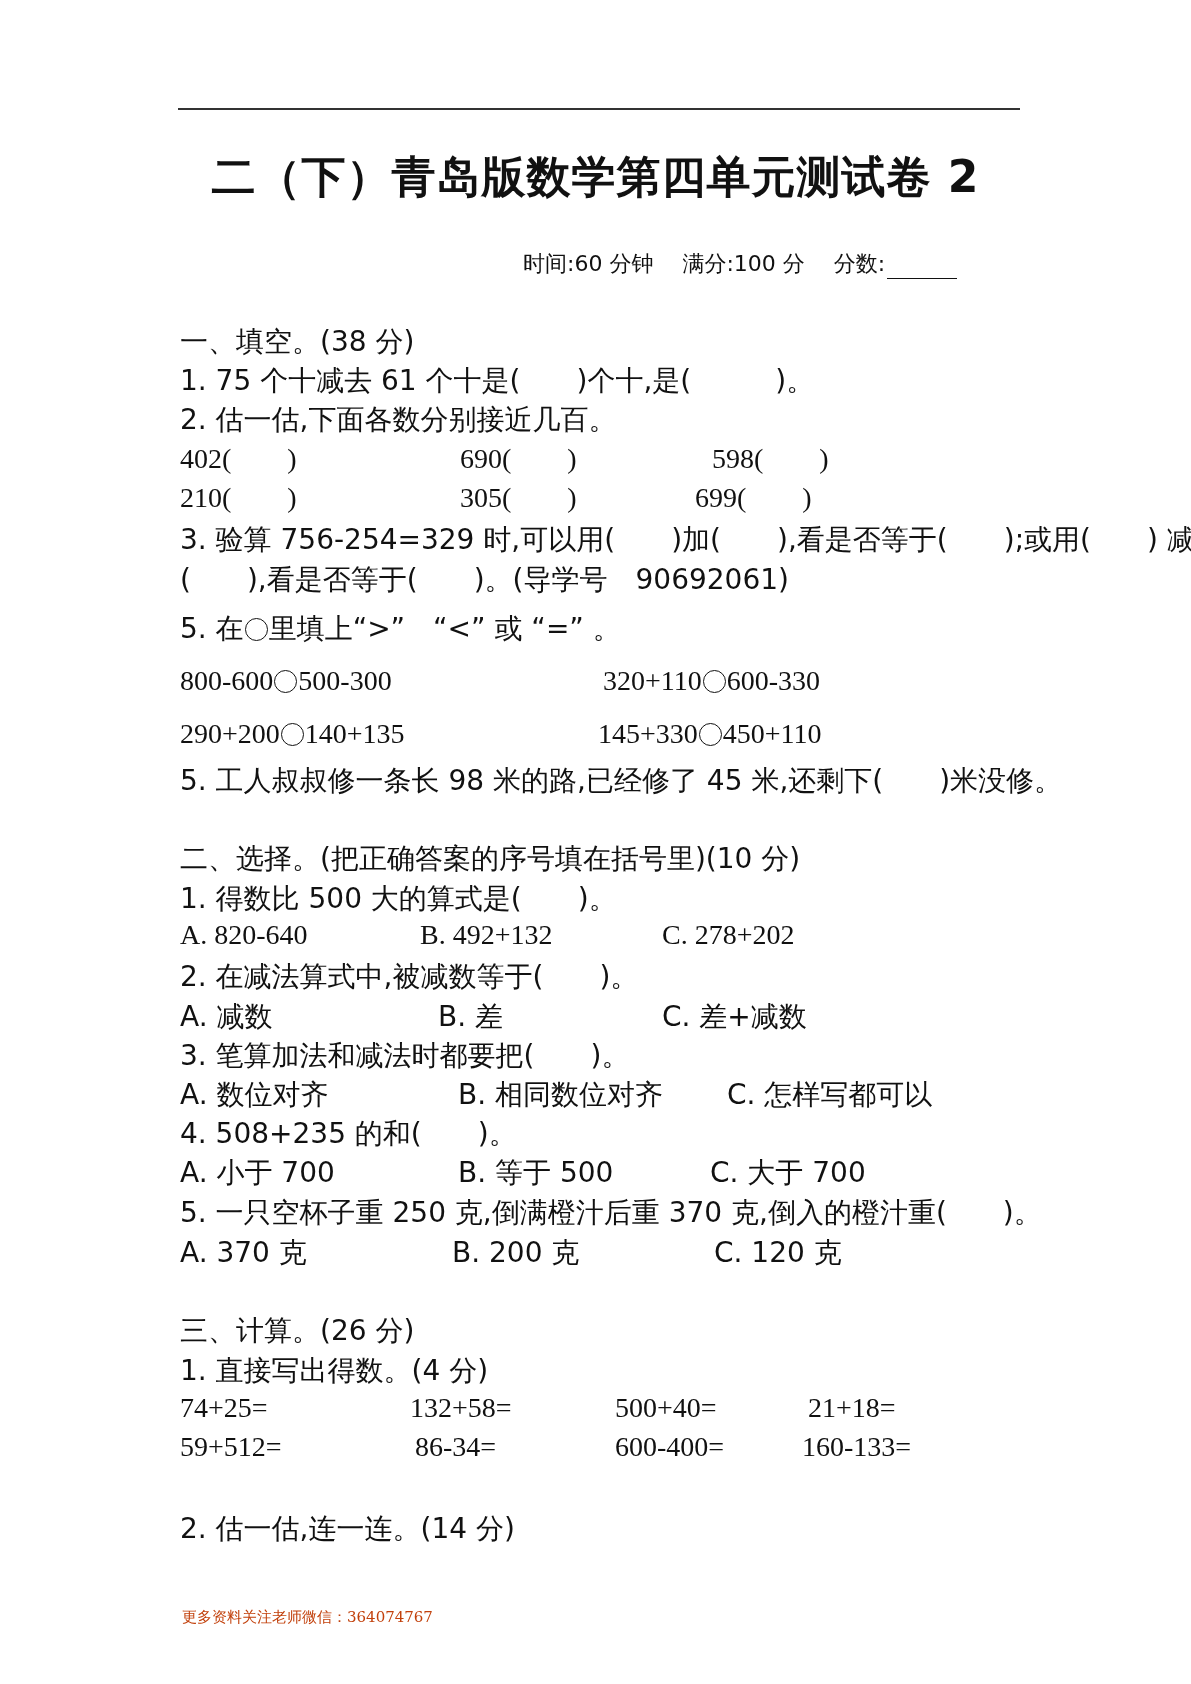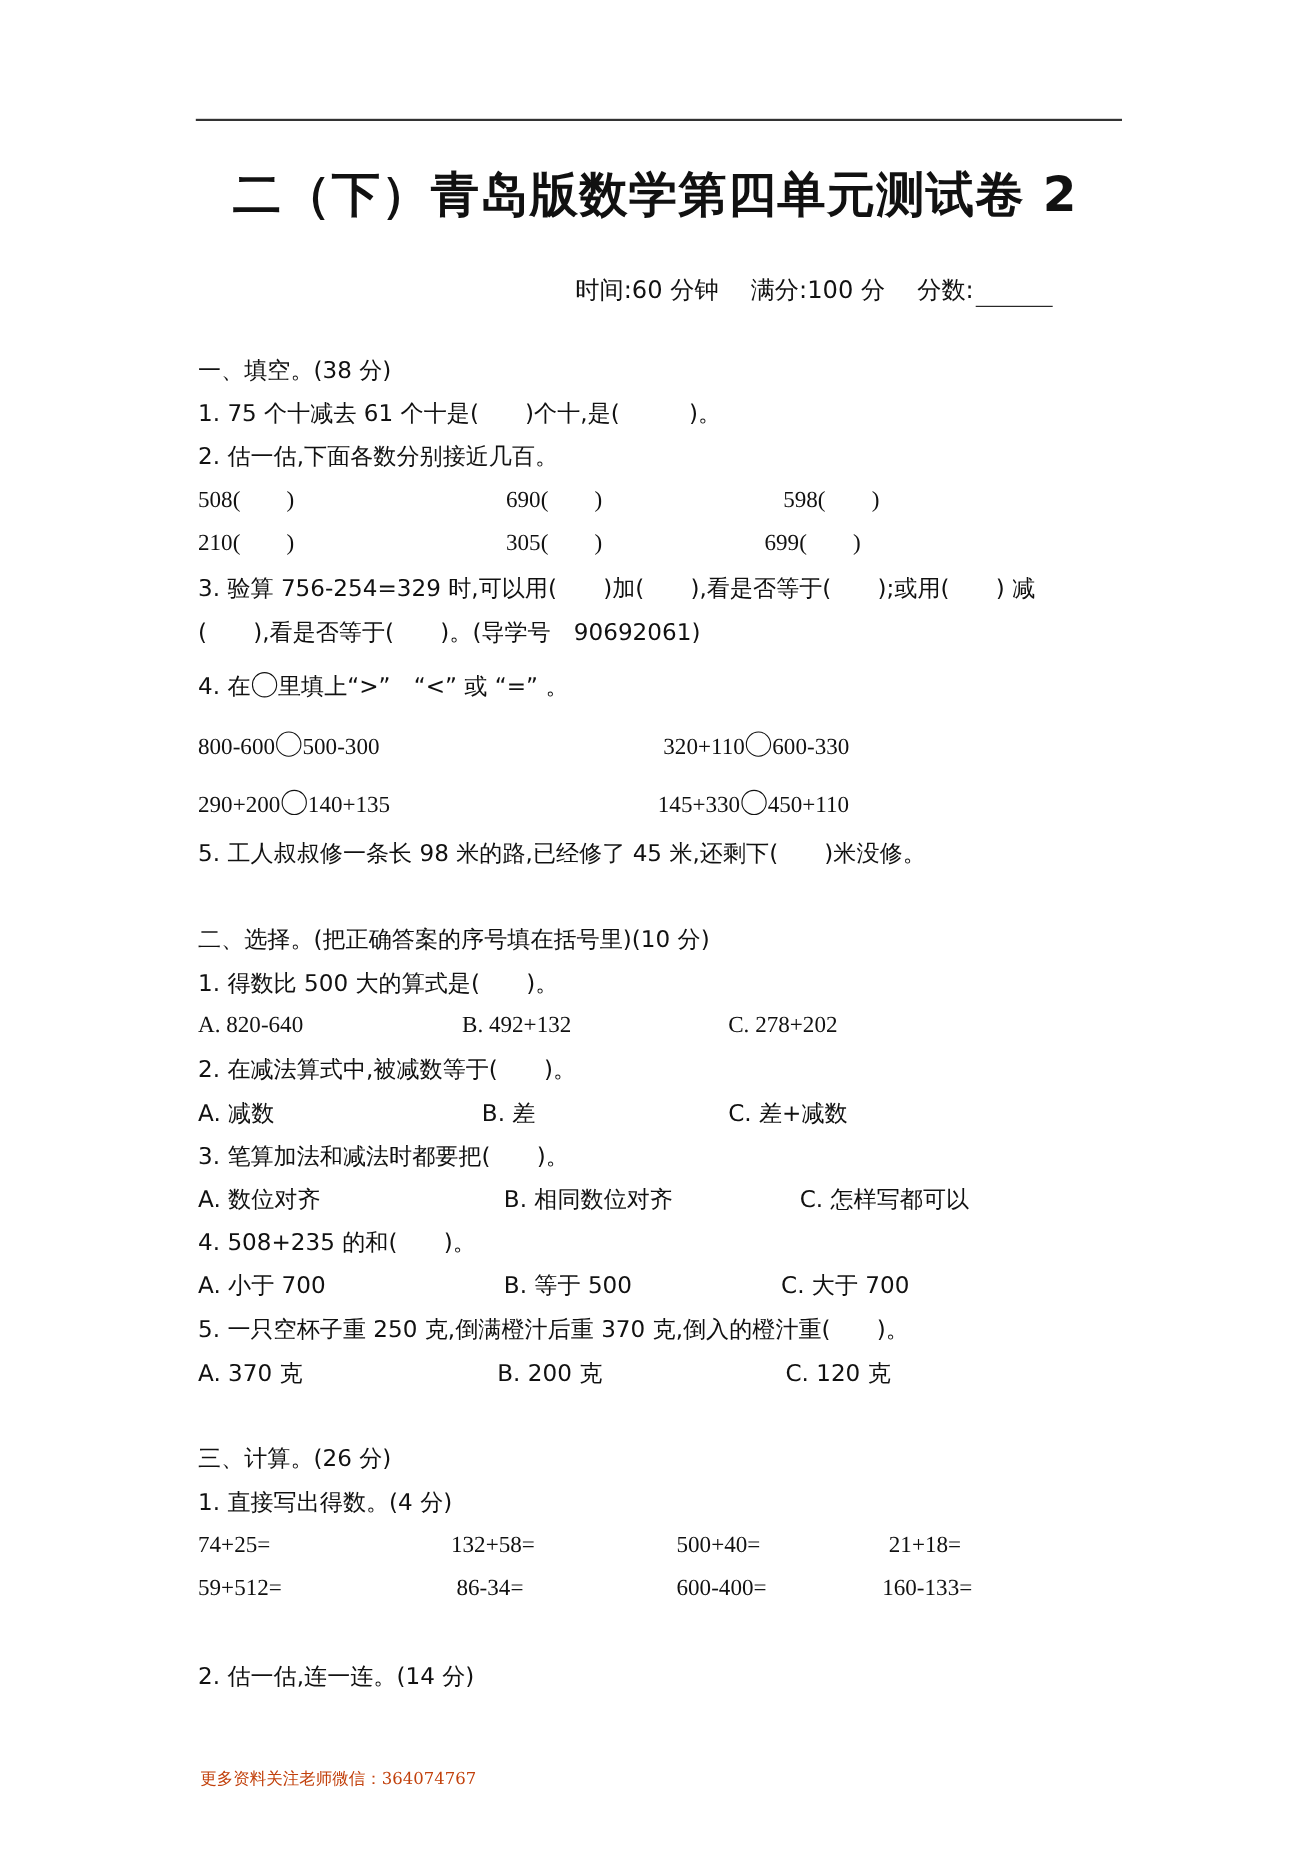--- a/index.html
+++ b/index.html
@@ -5,21 +5,21 @@
   html, body { margin: 0; padding: 0; background: #ffffff; }
   body { width: 1191px; height: 1684px; position: relative; overflow: hidden;
          font-family: "DejaVu Sans", "Liberation Sans", sans-serif; color: #111; }
   .num { font-family: "Liberation Serif", "DejaVu Serif", serif; }
   .top-rule { position: absolute; left: 178px; top: 108px; width: 842px; height: 2px; background: #333; }
   .title { position: absolute; left: 0; width: 1191px; top: 148px; text-align: center;
            font-size: 44px; font-weight: bold; letter-spacing: 1px; }
   .meta { position: absolute; left: 523px; top: 249px; font-size: 22px; }
   .meta span { margin-right: 22px; }
   .blank { display: inline-block; width: 70px; border-bottom: 1.5px solid #111; height: 18px; vertical-align: bottom; margin-left: 2px;}
-  .line { position: absolute; left: 180px; font-size: 21px; white-space: nowrap; }
+  .line { position: absolute; left: 180px; font-size: 28px; white-space: nowrap; }
   .circ { display: inline-block; width: 23px; height: 23px; border: 1.8px solid #111;
           border-radius: 50%; vertical-align: -3px; margin: 0 1px; box-sizing: border-box; }
   .watermark { position: absolute; left: 182px; top: 1608px; font-size: 15px; color: #c2410c;
                font-family: "DejaVu Serif", serif; }
 </style>
 </head>
 <body>
 
 <div class="top-rule"></div>
 
@@ -28,32 +28,32 @@
 <div class="meta">
   <span>时间:60 分钟</span>
   <span>满分:100 分</span>
   <span style="margin-right:0"><span style="margin:0">分数:</span><span class="blank"></span></span>
 </div>
 
 <div class="line" style="top:323px">一、填空。(38 分)</div>
 <div class="line" style="top:362px">1.  75 个十减去 61 个十是(　　)个十,是(　　　)。</div>
 <div class="line" style="top:401px">2.  估一估,下面各数分别接近几百。</div>
 
-<div class="line num" style="top:440px;left:180px">508(　　)</div>
+<div class="line num" style="top:440px;left:180px">402(　　)</div>
 <div class="line num" style="top:440px;left:460px">690(　　)</div>
 <div class="line num" style="top:440px;left:712px">598(　　)</div>
 <div class="line num" style="top:479px;left:180px">210(　　)</div>
 <div class="line num" style="top:479px;left:460px">305(　　)</div>
 <div class="line num" style="top:479px;left:695px">699(　　)</div>
 
 <div class="line" style="top:521px">3.  验算 756-254=329 时,可以用(　　)加(　　),看是否等于(　　);或用(　　) 减</div>
 <div class="line" style="top:561px">(　　),看是否等于(　　)。(导学号　90692061)</div>
 
 <div class="line" style="top:610px">
-  <span>4.  在</span><span class="circ"></span><span>里填上“&gt;”　“&lt;” 或 “=” 。</span>
+  <span>5.  在</span><span class="circ"></span><span>里填上“&gt;”　“&lt;” 或 “=” 。</span>
 </div>
 
 <div class="line num" style="top:665px;left:180px">
   <span>800-600</span><span class="circ"></span><span>500-300</span>
 </div>
 <div class="line num" style="top:665px;left:603px">
   <span>320+110</span><span class="circ"></span><span>600-330</span>
 </div>
 <div class="line num" style="top:718px;left:180px">
   <span>290+200</span><span class="circ"></span><span>140+135</span>

